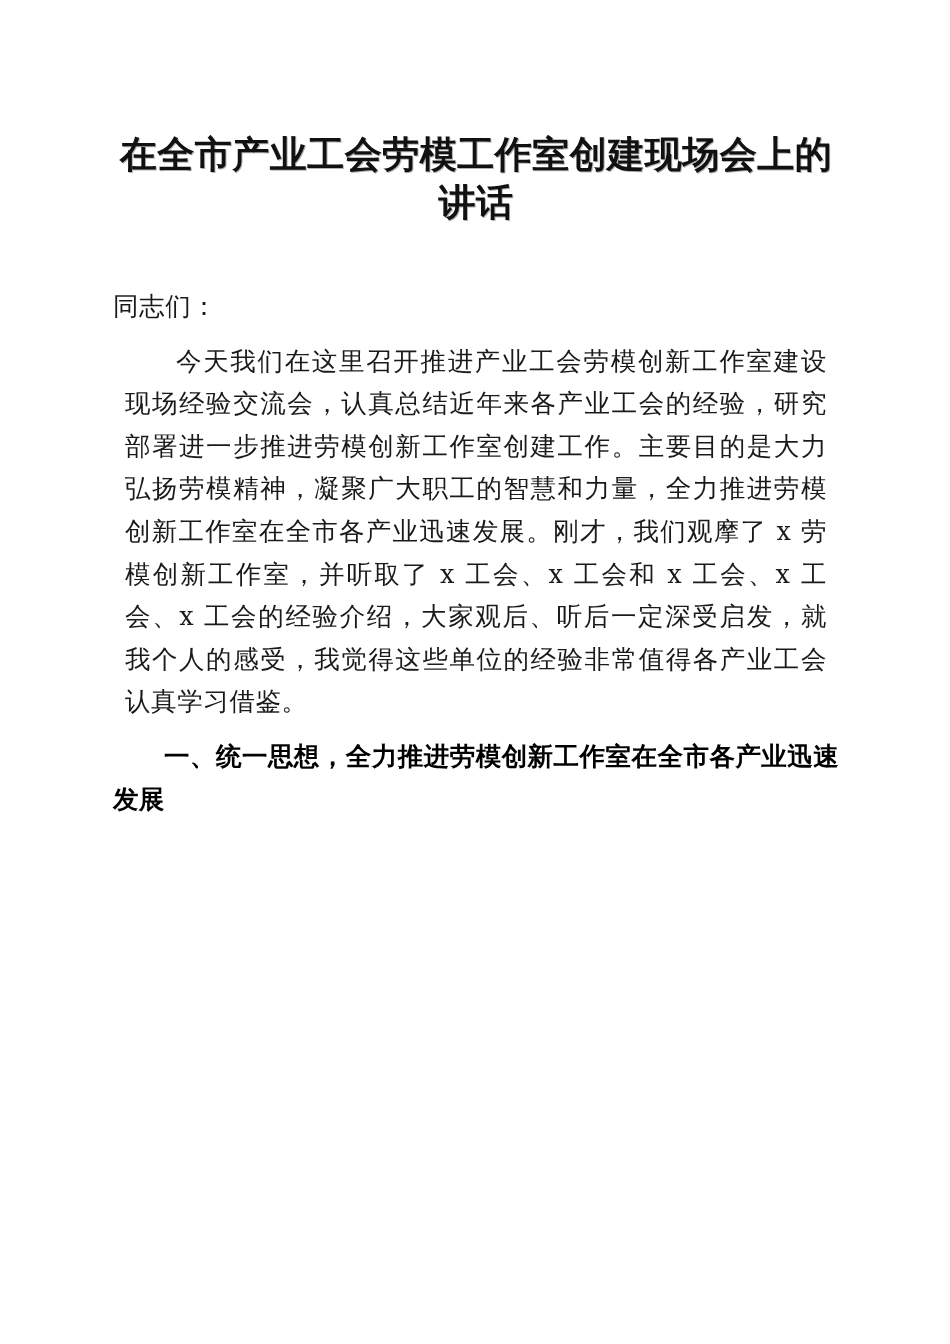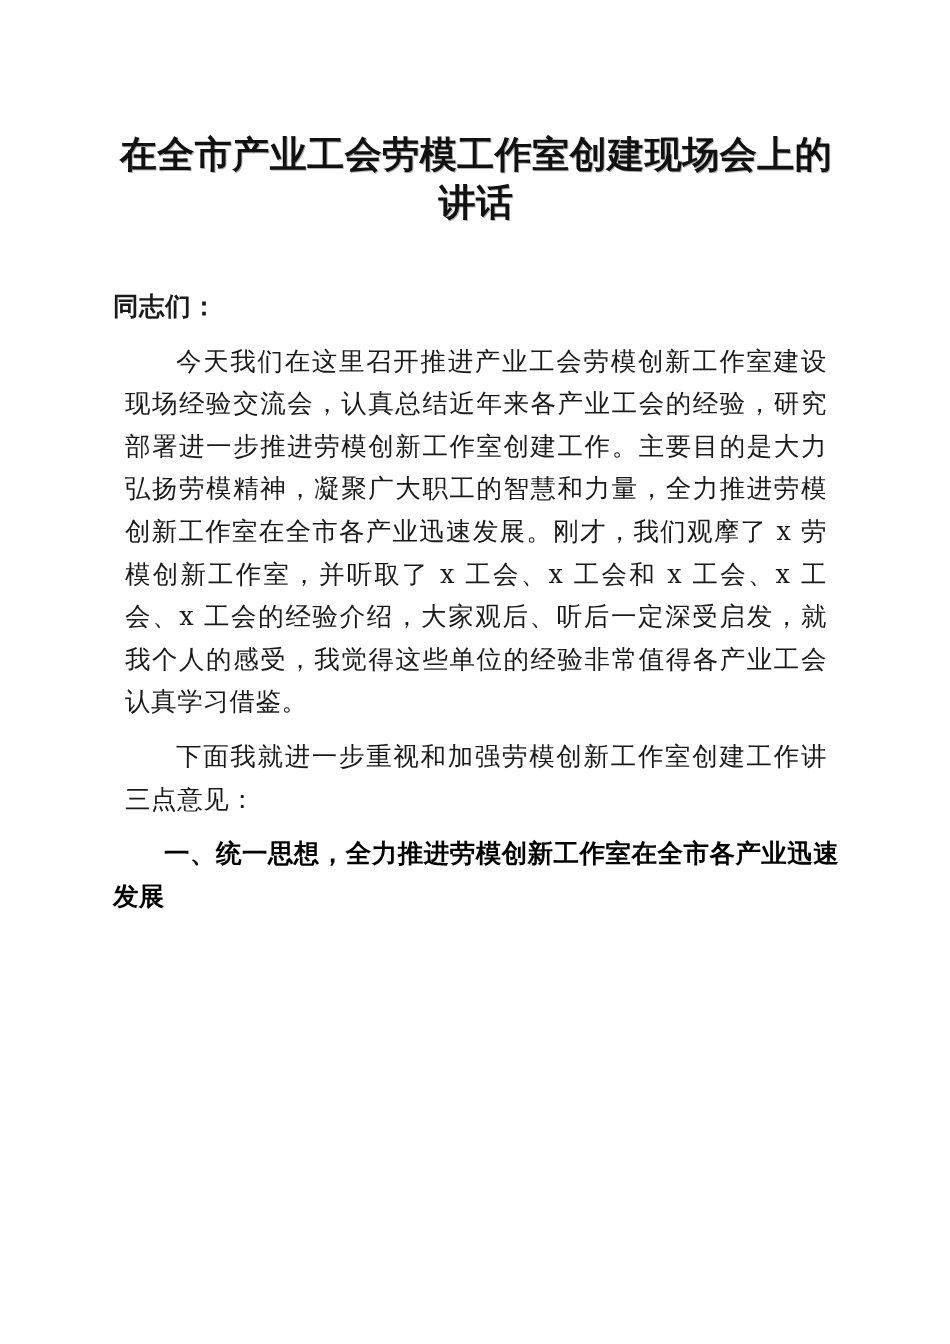--- a/index.html
+++ b/index.html
@@ -70,35 +70,34 @@
     font-size: 25.5px;
     line-height: 42.6px;
     text-indent: 2em;
     text-align: justify;
     text-justify: inter-ideograph;
     color: #000000;
     letter-spacing: 0.2px;
   }
 
   .gap-after-title { height: 58px; }
-  .salutation { margin: 0; font-weight: bold; }
+  .salutation { margin: 0; }
 </style>
 </head>
 <body>
 
 <div class="page">
   <div class="doc-body">
 
     <h1 class="doc-title">在全市产业工会劳模工作室创建现场会上的讲话</h1>
 
     <div class="gap-after-title"></div>
 
     <p class="para salutation">同志们：</p>
 
     <p class="para indent">今天我们在这里召开推进产业工会劳模创新工作室建设现场经验交流会，认真总结近年来各产业工会的经验，研究部署进一步推进劳模创新工作室创建工作。主要目的是大力弘扬劳模精神，凝聚广大职工的智慧和力量，全力推进劳模创新工作室在全市各产业迅速发展。刚才，我们观摩了 x 劳模创新工作室，并听取了 x 工会、x 工会和 x 工会、x 工会、x 工会的经验介绍，大家观后、听后一定深受启发，就我个人的感受，我觉得这些单位的经验非常值得各产业工会认真学习借鉴。</p>
 
-    <p class="para indent">下面我就进一步重视和加强劳模创新工作室创建工作讲三点意见：</p>
 
     <p class="heading">一、统一思想，全力推进劳模创新工作室在全市各产业迅速发展</p>
 
 
   </div>
 </div>
 
 </body></html>

